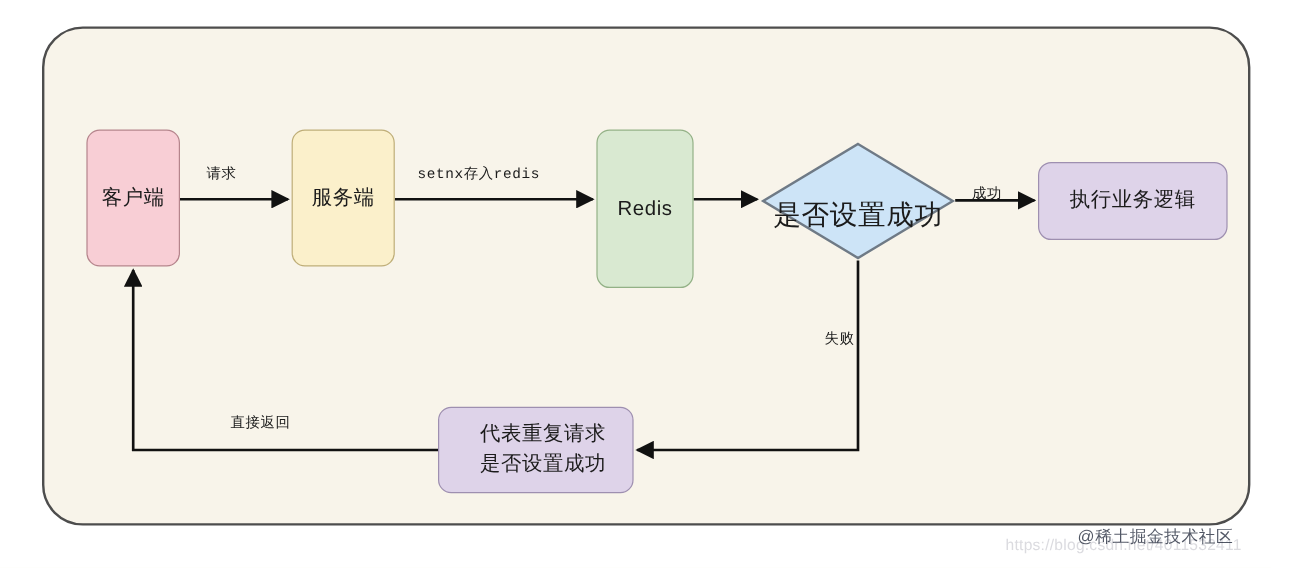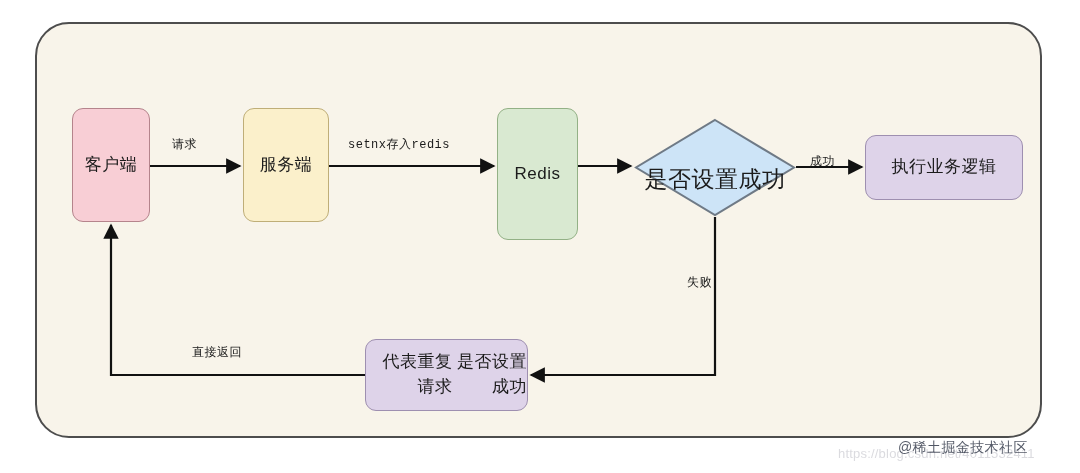--- a/index.html
+++ b/index.html
@@ -75,21 +75,21 @@
     left: 865px; top: 135px;
     width: 158px; height: 65px;
     background: #ded3e9;
     border-color: #9e8fb0;
   }
   .node-duplicate {
     left: 365px; top: 339px;
     width: 163px; height: 72px;
     background: #ded3e9;
     border-color: #9e8fb0;
-    flex-direction: row;
+    flex-direction: column;
     line-height: 1.45;
     padding-left: 12px;
   }
   
   .decision-wrap {
     position: absolute;
     left: 634px; top: 118px;
     width: 162px; height: 99px;
   }
   .decision-wrap svg { position: absolute; left: 0; top: 0; }

